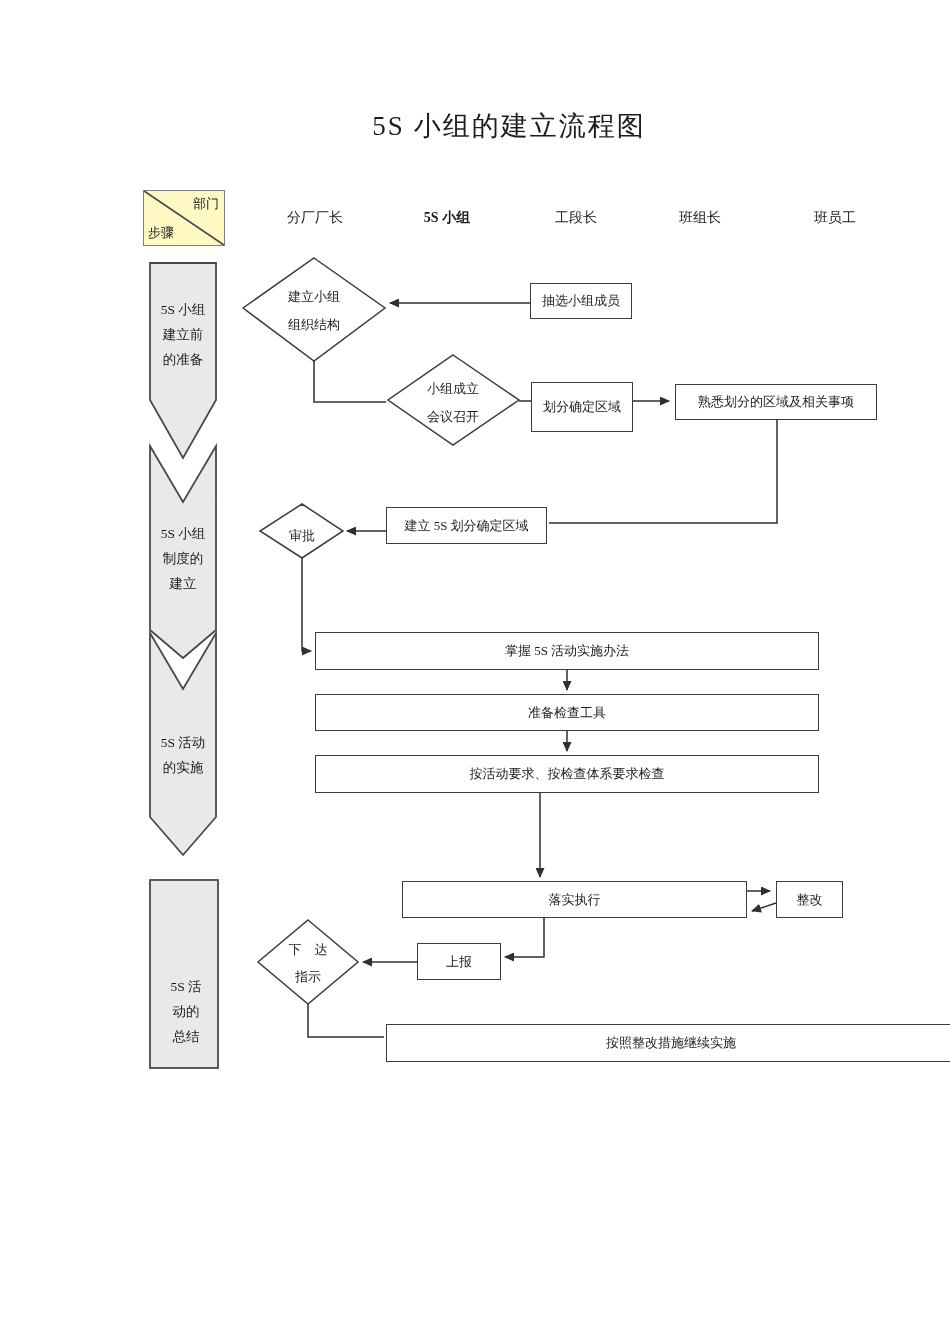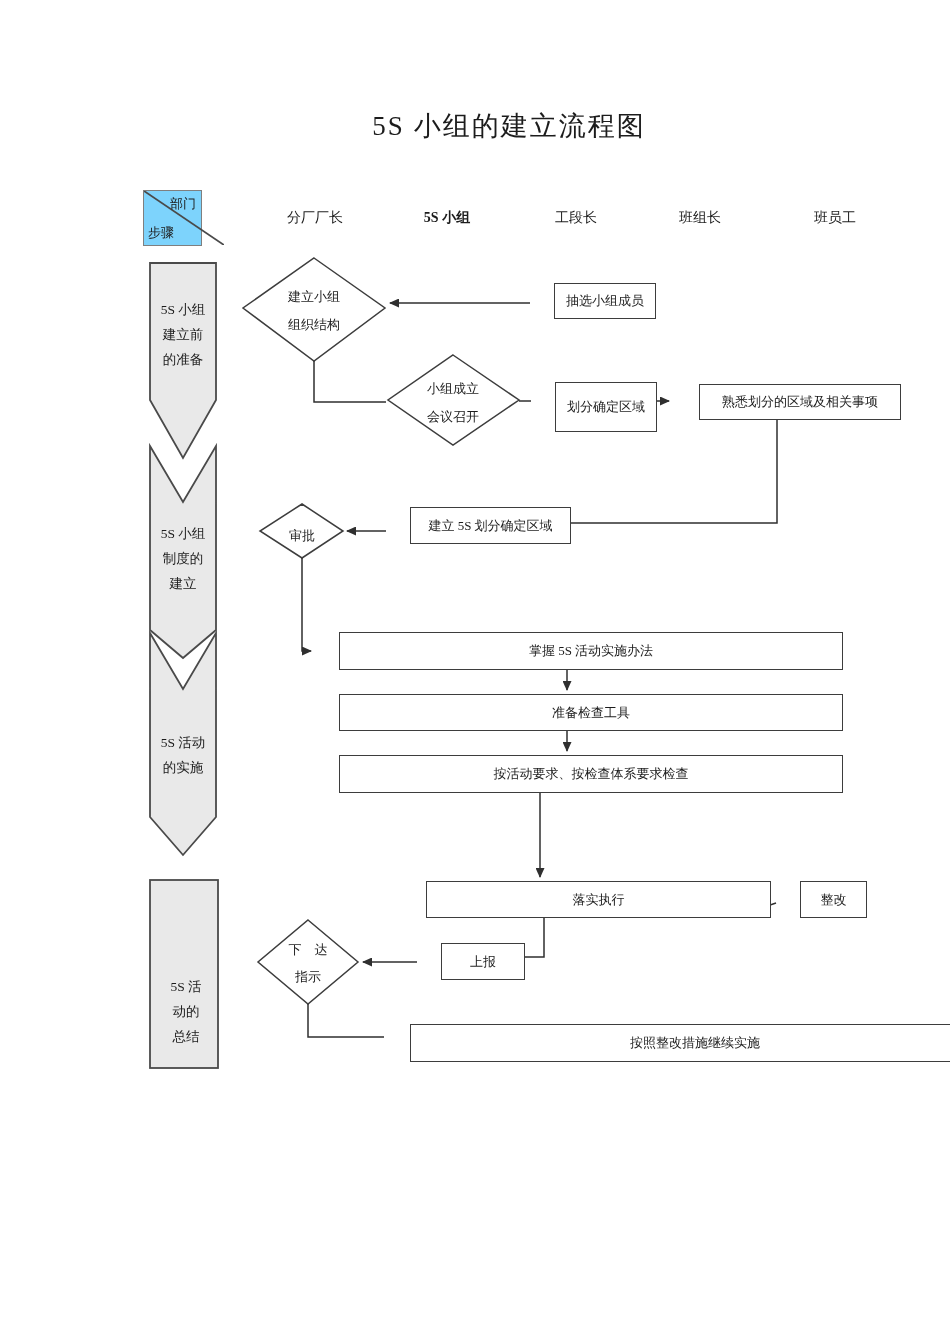--- a/index.html
+++ b/index.html
@@ -6,36 +6,36 @@
   #page{
     position:relative;width:950px;height:1344px;background:#ffffff;overflow:hidden;
     font-family:"Liberation Serif","DejaVu Serif",serif;color:#1c1c1c;border-radius:26px;
   }
   #title{
     position:absolute;top:108px;left:509px;transform:translateX(-50%);
     font-size:27px;letter-spacing:2px;white-space:nowrap;
   }
   
   #corner{
-    position:absolute;left:143px;top:190px;width:59px;height:56px;
-    background:#7dd3fc;border:1px solid #7f7f7f;box-sizing:border-box;
+    position:absolute;left:143px;top:190px;width:82px;height:56px;
+    background:#fef9c3;border:1px solid #7f7f7f;box-sizing:border-box;
   }
   #corner svg{position:absolute;left:0;top:0;}
   .corner-top{position:absolute;right:5px;top:4px;font-size:13px;}
   .corner-bottom{position:absolute;left:4px;bottom:3px;font-size:13px;}
   .colhead{
     position:absolute;top:209px;transform:translateX(-50%);
     font-size:14px;white-space:nowrap;
   }
   .colhead.em{font-weight:bold;}
   
   .box{
     position:absolute;background:#ffffff;border:1.8px solid #3d3d3d;box-sizing:border-box;
     display:flex;align-items:center;justify-content:center;
-    font-size:13px;text-align:center;white-space:nowrap;margin-left:24px;
+    font-size:13px;text-align:center;white-space:nowrap;
   }
   
   .dtext{
     position:absolute;text-align:center;white-space:pre-line;
     font-size:13px;line-height:28px;
   }
   .phase-label{
     position:absolute;text-align:center;white-space:pre-line;
     font-size:13.5px;line-height:25px;
   }

